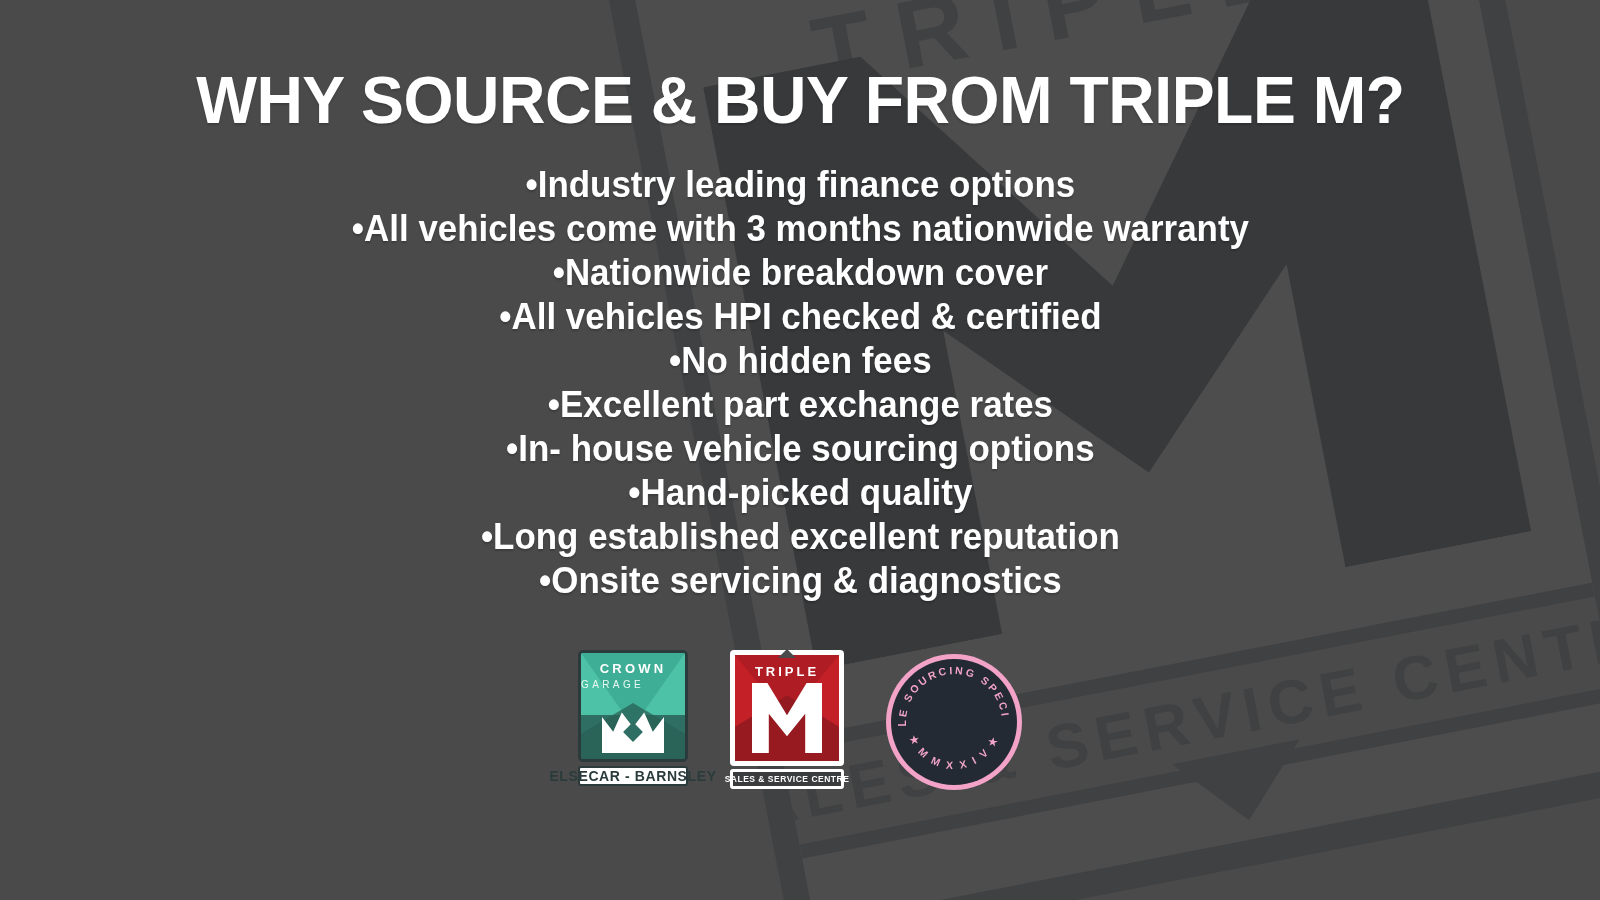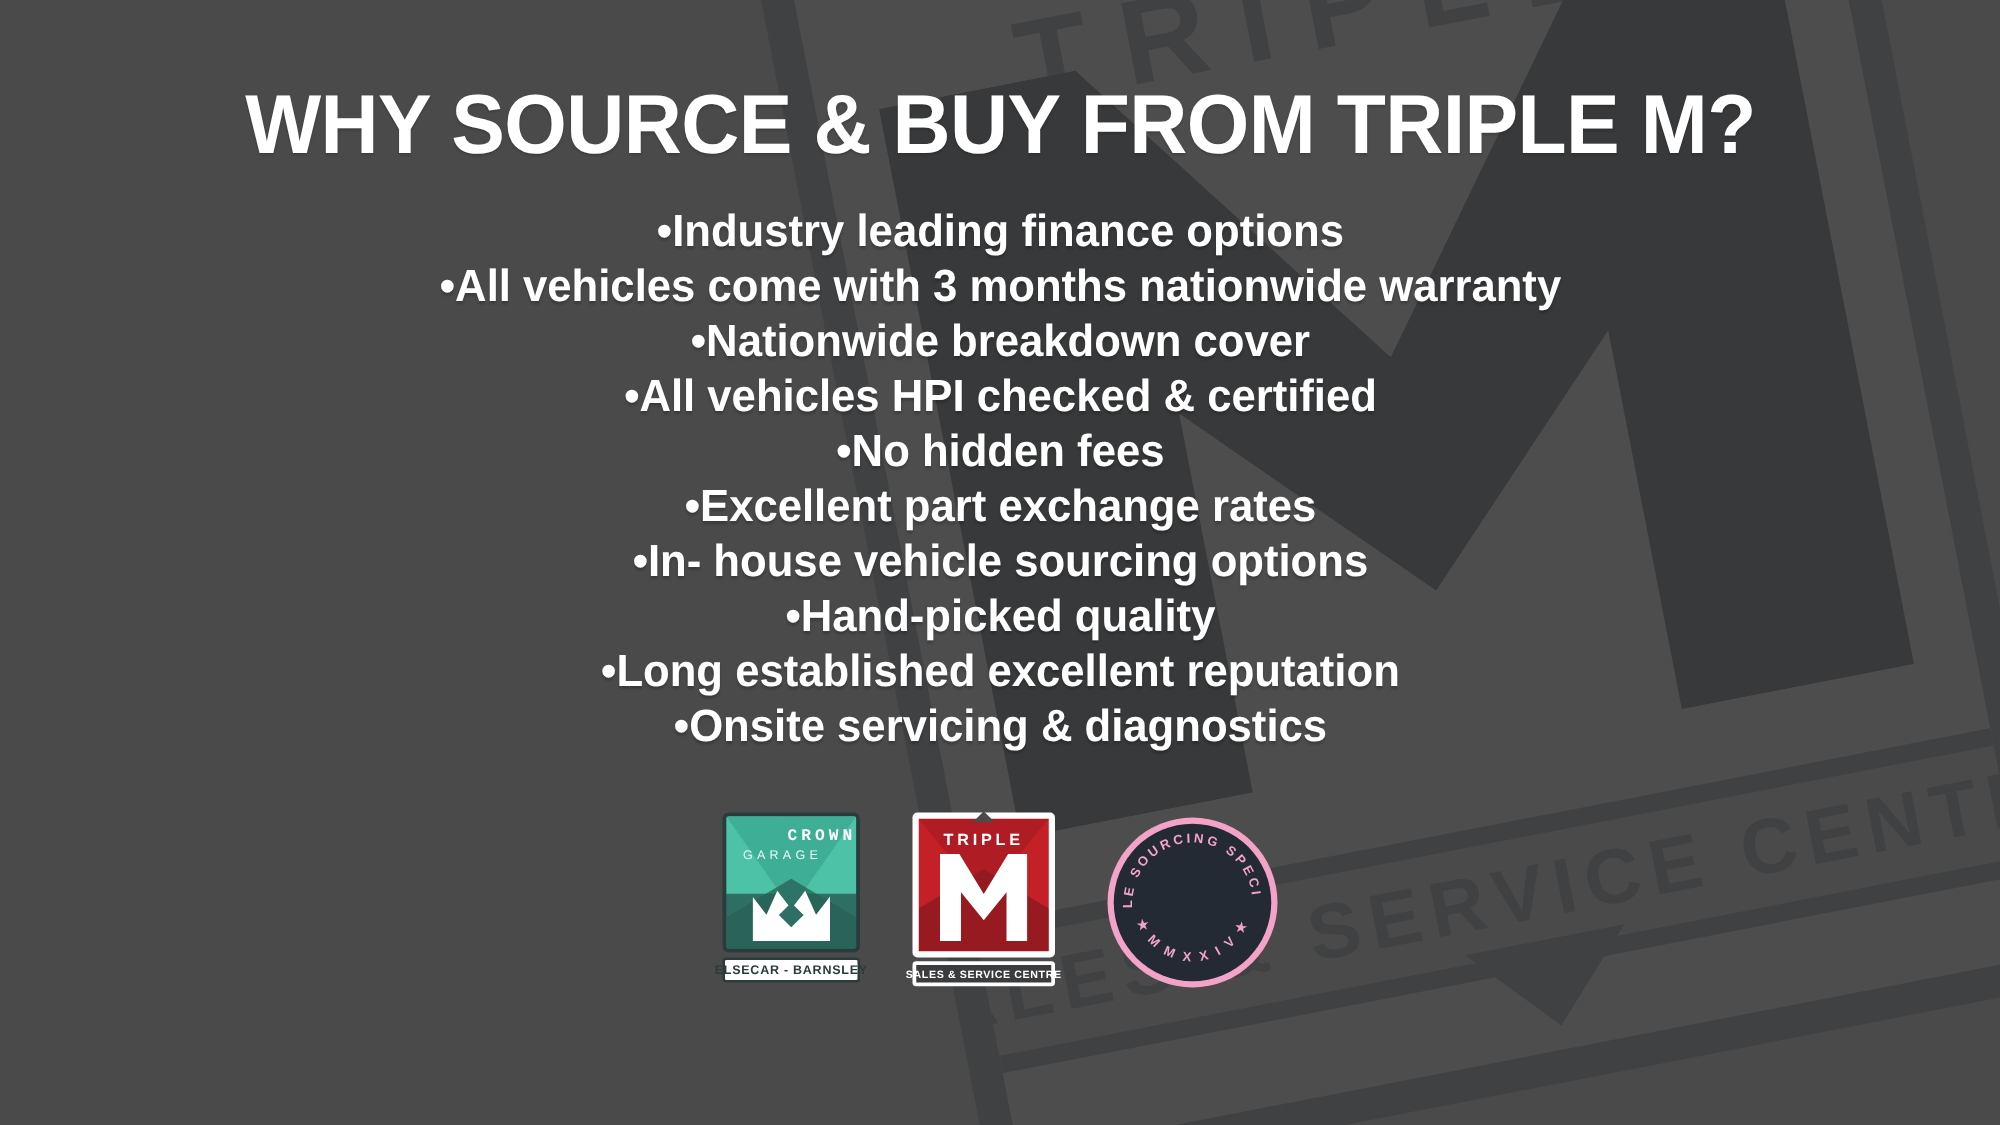--- a/index.html
+++ b/index.html
@@ -125,25 +125,25 @@
     background:#3fae96;
     clip-path:polygon(0 0, 100% 0, 50% 100%);
   }
   .crown-shade{
     position:absolute; left:0; bottom:0; width:100%; height:56px;
     background:#2a6055;
     clip-path:polygon(0 55%, 50% 0, 100% 55%, 100% 100%, 0 100%);
     opacity:.75;
   }
   .crown-name{
-    position:absolute; left:0; right:0; top:8px; text-align:right;
-    color:#ffffff; font-size:13px; font-weight:bold; letter-spacing:3.2px;font-family:Liberation Mono, monospace;
+    position:absolute; left:0; right:0; top:8px; text-align:center;
+    color:#ffffff; font-size:13px; font-weight:bold; letter-spacing:3.2px;
   }
   .crown-sub{
-    position:absolute; left:0; right:14px; top:26px; text-align:center;
+    position:absolute; left:0; right:14px; top:26px; text-align:left;
     color:#eafaf4; font-size:10px; font-weight:normal; letter-spacing:3.4px;
   }
   .crown-mark{
     position:absolute; left:50%; margin-left:-31px; top:54px;
     width:62px; height:46px;
     background:#ffffff;
     clip-path:polygon(0% 22%, 18% 54%, 32% 12%, 50% 44%, 68% 12%, 82% 54%, 100% 22%, 100% 100%, 0% 100%);
   }
   .crown-gem{
     position:absolute; left:50%; margin-left:-7px; top:72px;
@@ -151,21 +151,21 @@
   }
   .crown-notch{
     position:absolute; left:50%; margin-left:-9px; top:-7px;
     width:18px; height:9px; background:#2b3b3c;
     clip-path:polygon(0 100%, 50% 0, 100% 100%);
   }
   .crown-caption{
     margin-top:4px; width:110px; height:20px;
     background:#ffffff; border:2px solid #2b3b3c; border-radius:3px;
     display:flex; align-items:center; justify-content:center;
-    color:#2b3b3c; font-size:10px; font-weight:bold; letter-spacing:0.6px;
+    color:#2b3b3c; font-size:14px; font-weight:bold; letter-spacing:0.6px;
     white-space:nowrap;
   }
 
   
   .triplem-logo{ width:114px; }
   .tm-outer{
     position:relative; width:114px; height:116px;
     background:#ffffff; border-radius:4px; padding:5px;
   }
   .tm-card{

